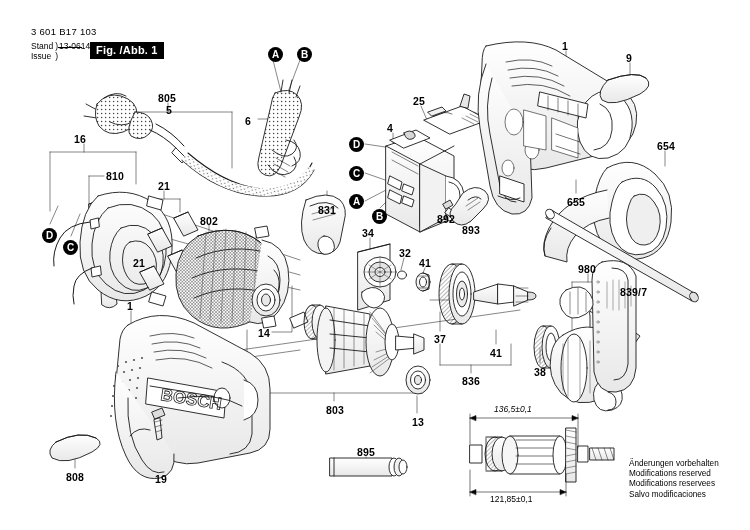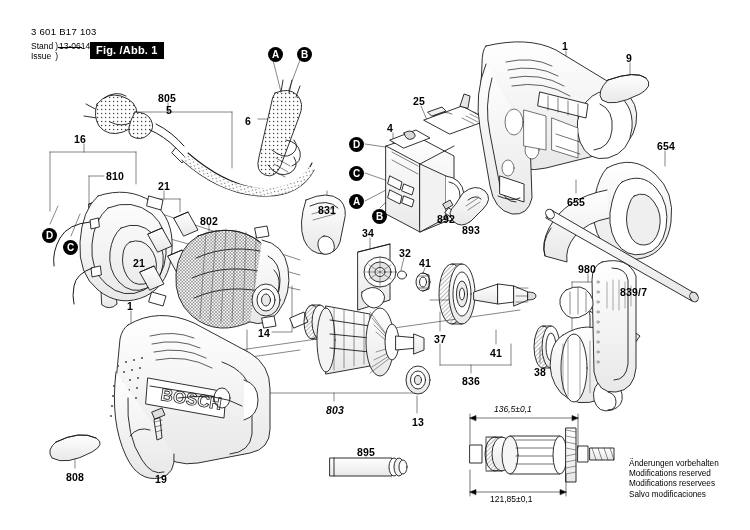--- a/index.html
+++ b/index.html
@@ -638,21 +638,21 @@
       <div class="lbl" style="left: 657px; top: 140px;">654</div>
       <div class="lbl" style="left: 567px; top: 196px;">655</div>
       <div class="lbl" style="left: 578px; top: 263px;">980</div>
       <div class="lbl" style="left: 594px; top: 286px; padding-left: 26px;">839/7</div>
       <div class="lbl" style="left: 434px; top: 333px;">37</div>
       <div class="lbl" style="left: 490px; top: 347px;">41</div>
       <div class="lbl" style="left: 462px; top: 375px;">836</div>
       <div class="lbl" style="left: 534px; top: 366px;">38</div>
       <div class="lbl" style="left: 258px; top: 327px;">14</div>
       <div class="lbl" style="left: 127px; top: 300px;">1</div>
-      <div class="lbl" style="left: 326px; top: 404px; font-style: italic;">803</div>
+      <div class="lbl" style="left: 326px; top: 404px;">803</div>
       <div class="lbl" style="left: 412px; top: 416px;">13</div>
       <div class="lbl" style="left: 66px; top: 471px;">808</div>
       <div class="lbl" style="left: 155px; top: 455px; margin-top: 18px;">19</div>
       <div class="lbl" style="left: 357px; top: 446px;">895</div>
     </div>
   <div id="marker-layer">
       <div class="mk" style="left: 268px; top: 47px;">A</div>
       <div class="mk" style="left: 297px; top: 47px;">B</div>
       <div class="mk" style="left: 349px; top: 137px;">D</div>
       <div class="mk" style="left: 349px; top: 166px;">C</div>

